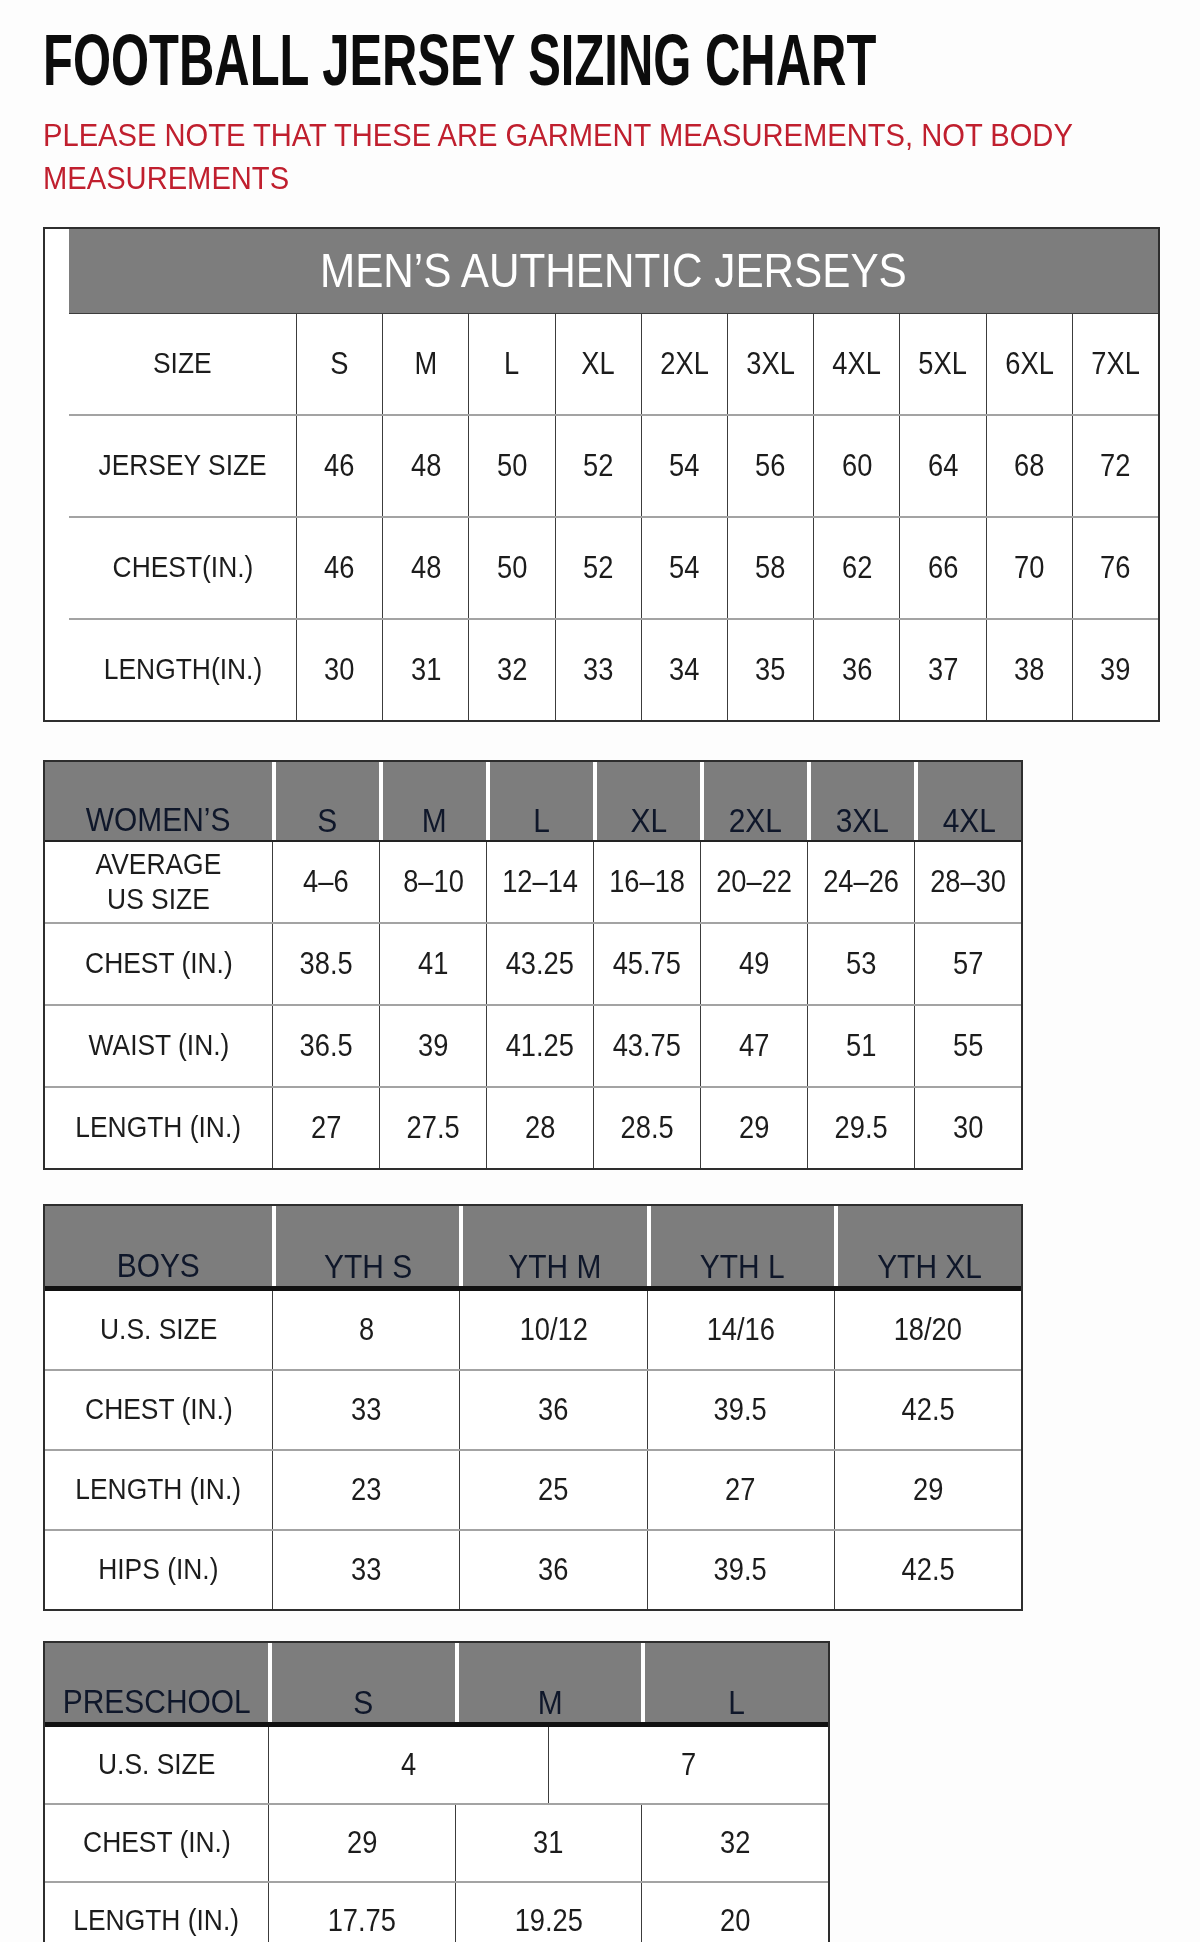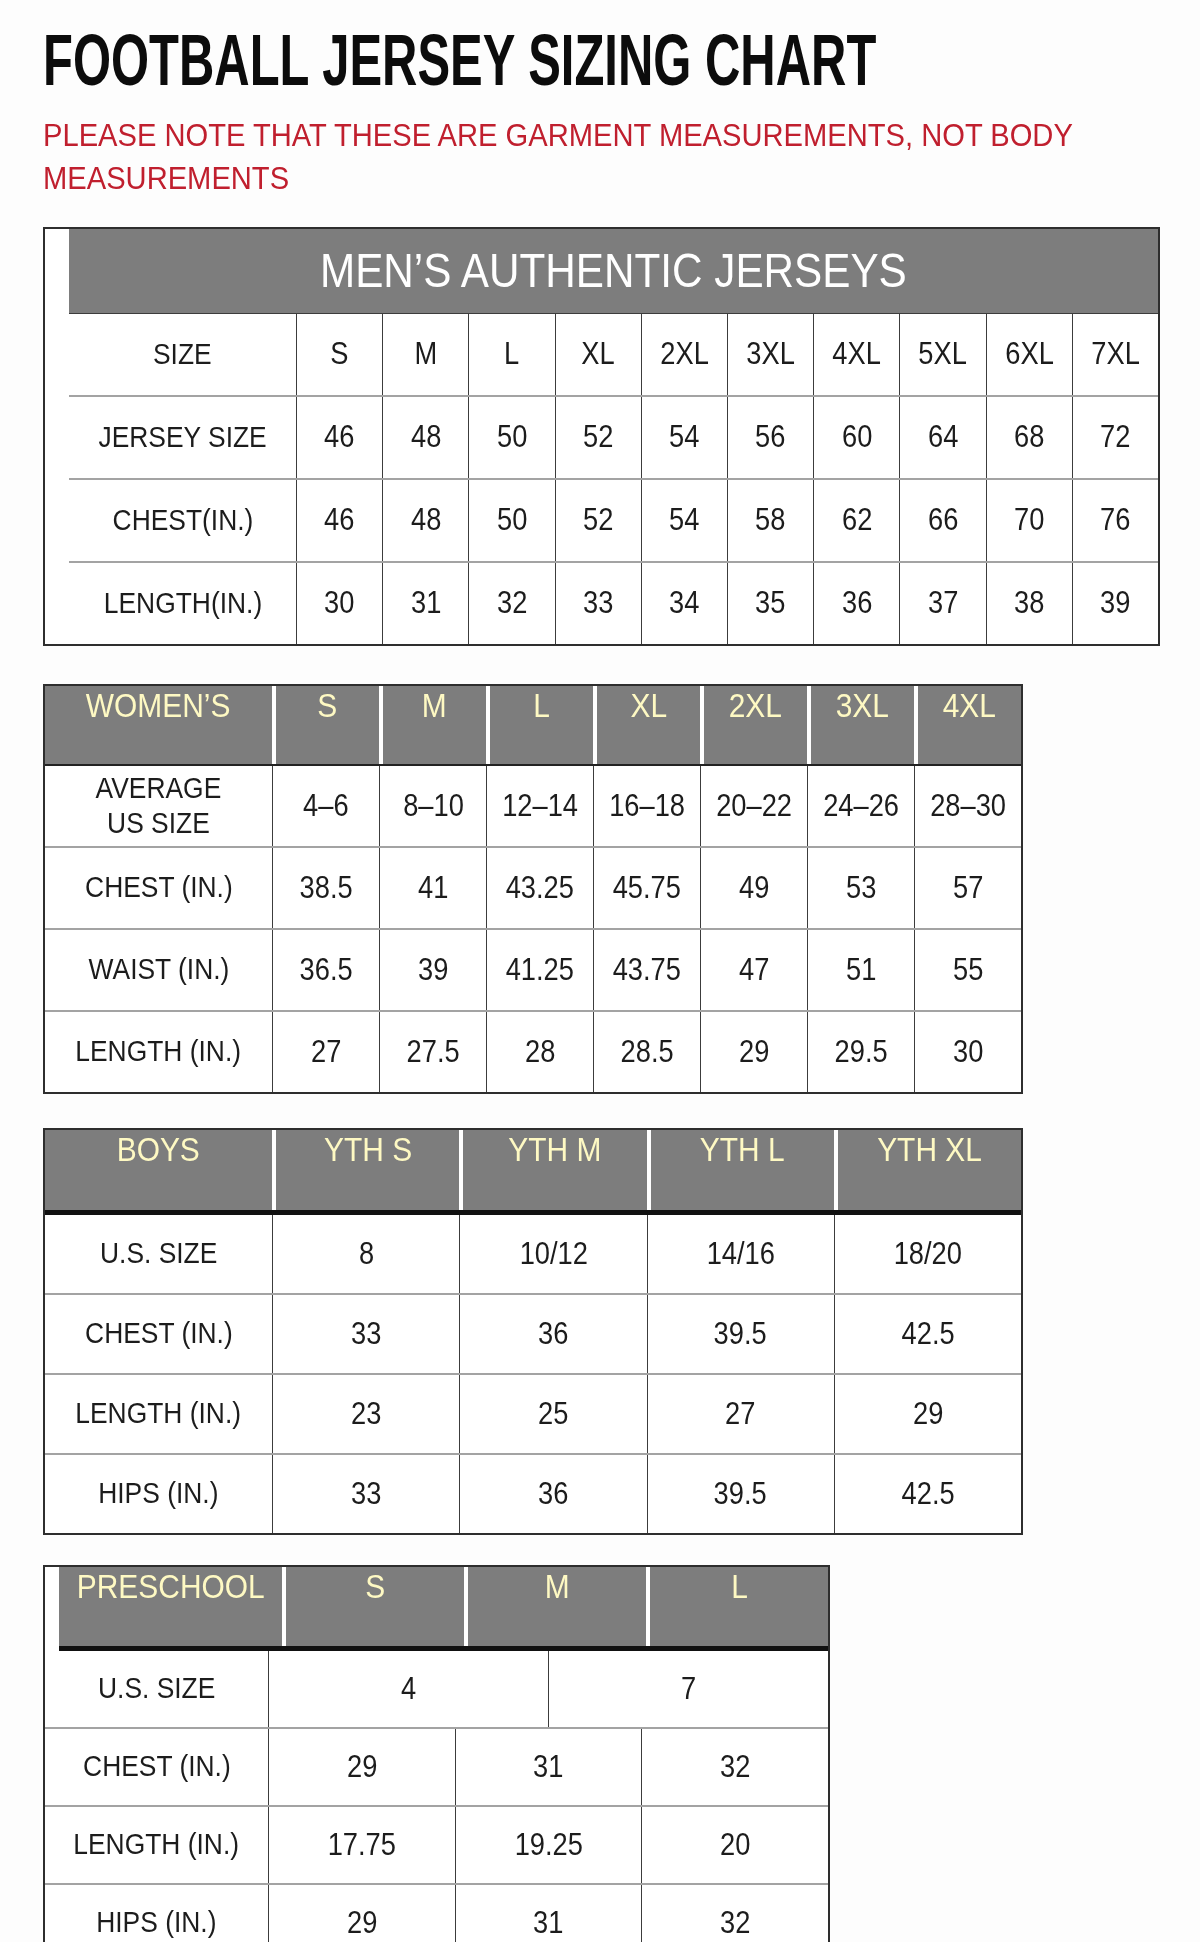--- a/index.html
+++ b/index.html
@@ -44,50 +44,50 @@
     height:84px;
     background:#7d7d7d;
     color:#ffffff;
     display:flex;align-items:center;justify-content:center;
     font-size:48px;
     border-bottom:1px solid #3c3c3c;
   }
   .t-row{display:flex;}
   .hdr-row > div{
     background:#7d7d7d;
-    color:#fef9c3;
-    display:flex;align-items:flex-start;justify-content:center;
+    color:#0f172a;
+    display:flex;align-items:flex-end;justify-content:center;
     font-size:34px;
     box-sizing:border-box;
   }
   .hdr-row > div + div{border-left:4px solid #ffffff;}
   .body-row > div{
     display:flex;align-items:center;justify-content:center;
     box-sizing:border-box;
     background:#ffffff;
   }
   .body-row + .body-row{border-top:2px solid #a3a3a3;}
   .body-row > div + div{border-left:1px solid #3c3c3c;}
   .t-label{flex:0 0 227px;width:227px;font-size:30px;padding:0 6px;}
   .t-cell{flex:1;font-size:31px;}
 
   .cond{display:inline-block;transform:scaleX(0.88);transform-origin:center;white-space:nowrap;text-align:center;}
   .t-label .cond{white-space:pre-line;line-height:1.15;}
 
   
   .tbl-mens{width:1117px;margin-top:26px;padding-left:24px;}
-  .tbl-mens .body-row{height:81px;}
+  .tbl-mens .body-row{height:100px;}
   .tbl-womens{width:980px;margin-top:38px;}
   .tbl-womens .hdr-row{height:78px;border-bottom:2px solid #222222;}
   .tbl-womens .body-row{height:80px;}
   .tbl-boys{width:980px;margin-top:34px;}
   .tbl-boys .hdr-row{height:80px;border-bottom:5px solid #111111;}
   .tbl-boys .body-row{height:78px;}
   .tbl-preschool{width:787px;margin-top:30px;}
-  .tbl-preschool .hdr-row{height:79px;border-bottom:5px solid #111111;margin-left:14px;}
+  .tbl-preschool .hdr-row{height:79px;border-bottom:5px solid #111111;}
   .tbl-preschool .body-row{height:76px;}
   .tbl-preschool .t-label{flex:0 0 223px;width:223px;}
 </style>
 </head>
 <body>
 
 <div class="page">
 
   <h1 class="title">FOOTBALL JERSEY SIZING CHART</h1>
 

